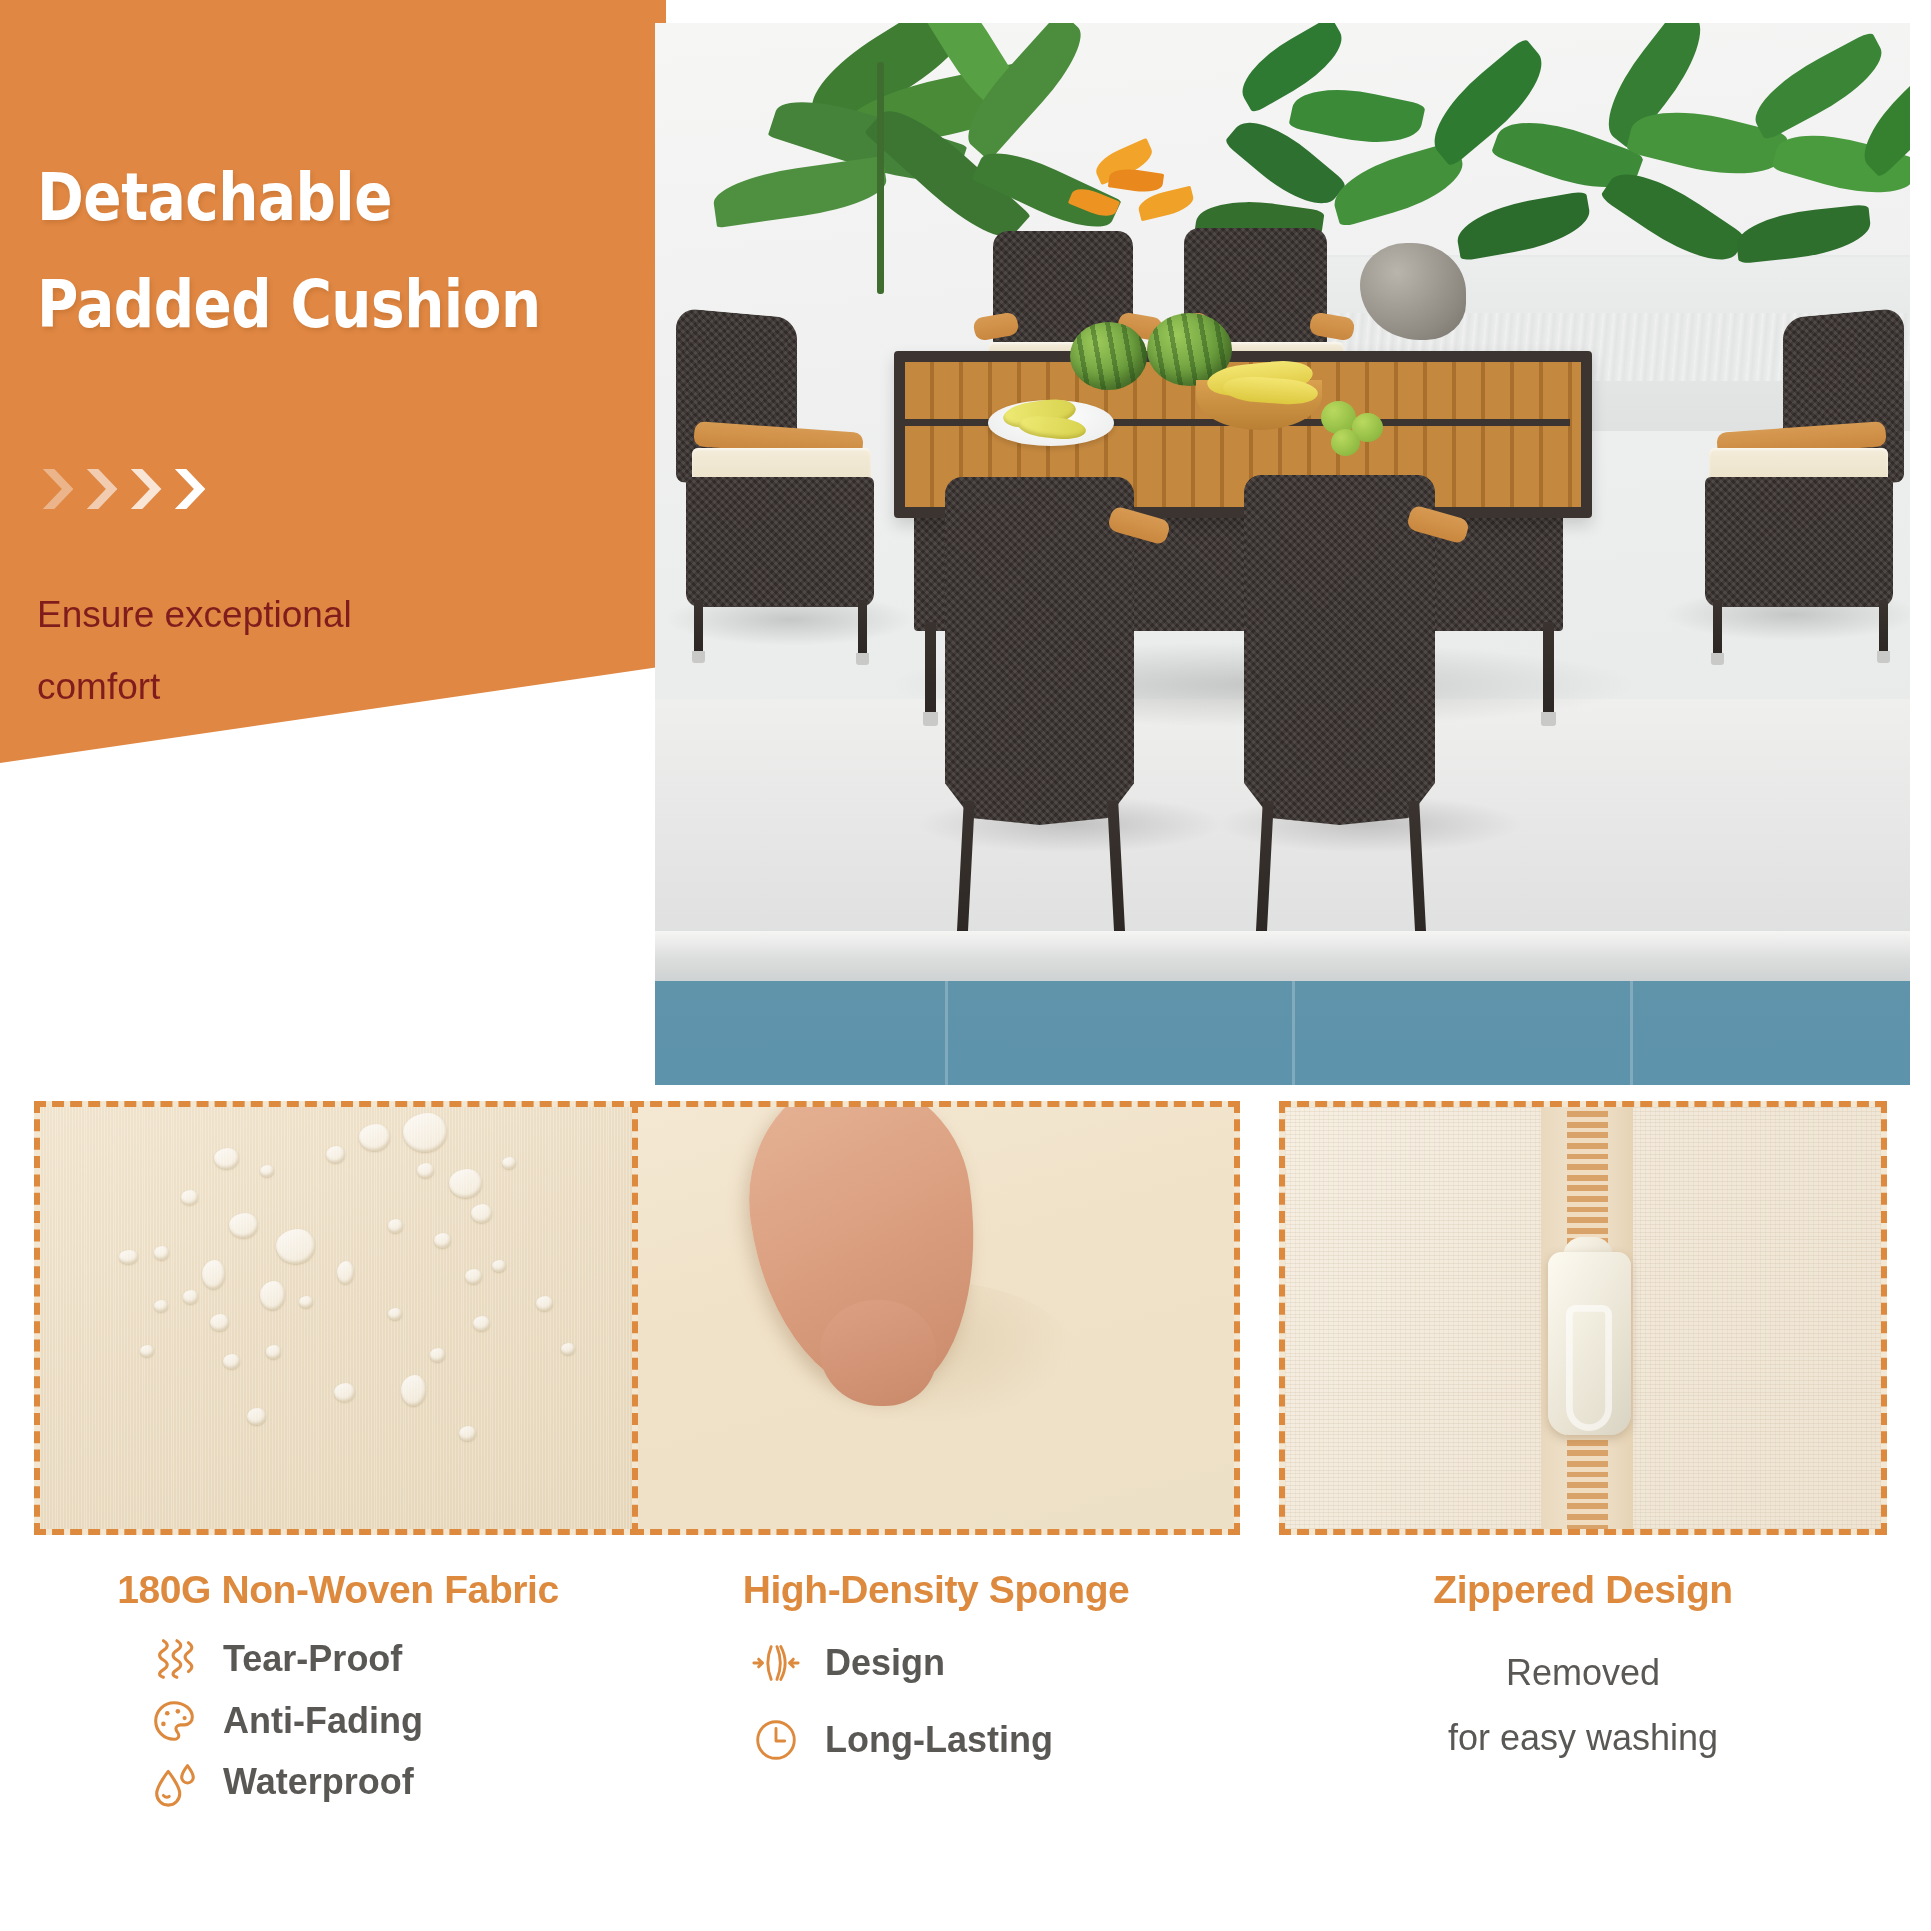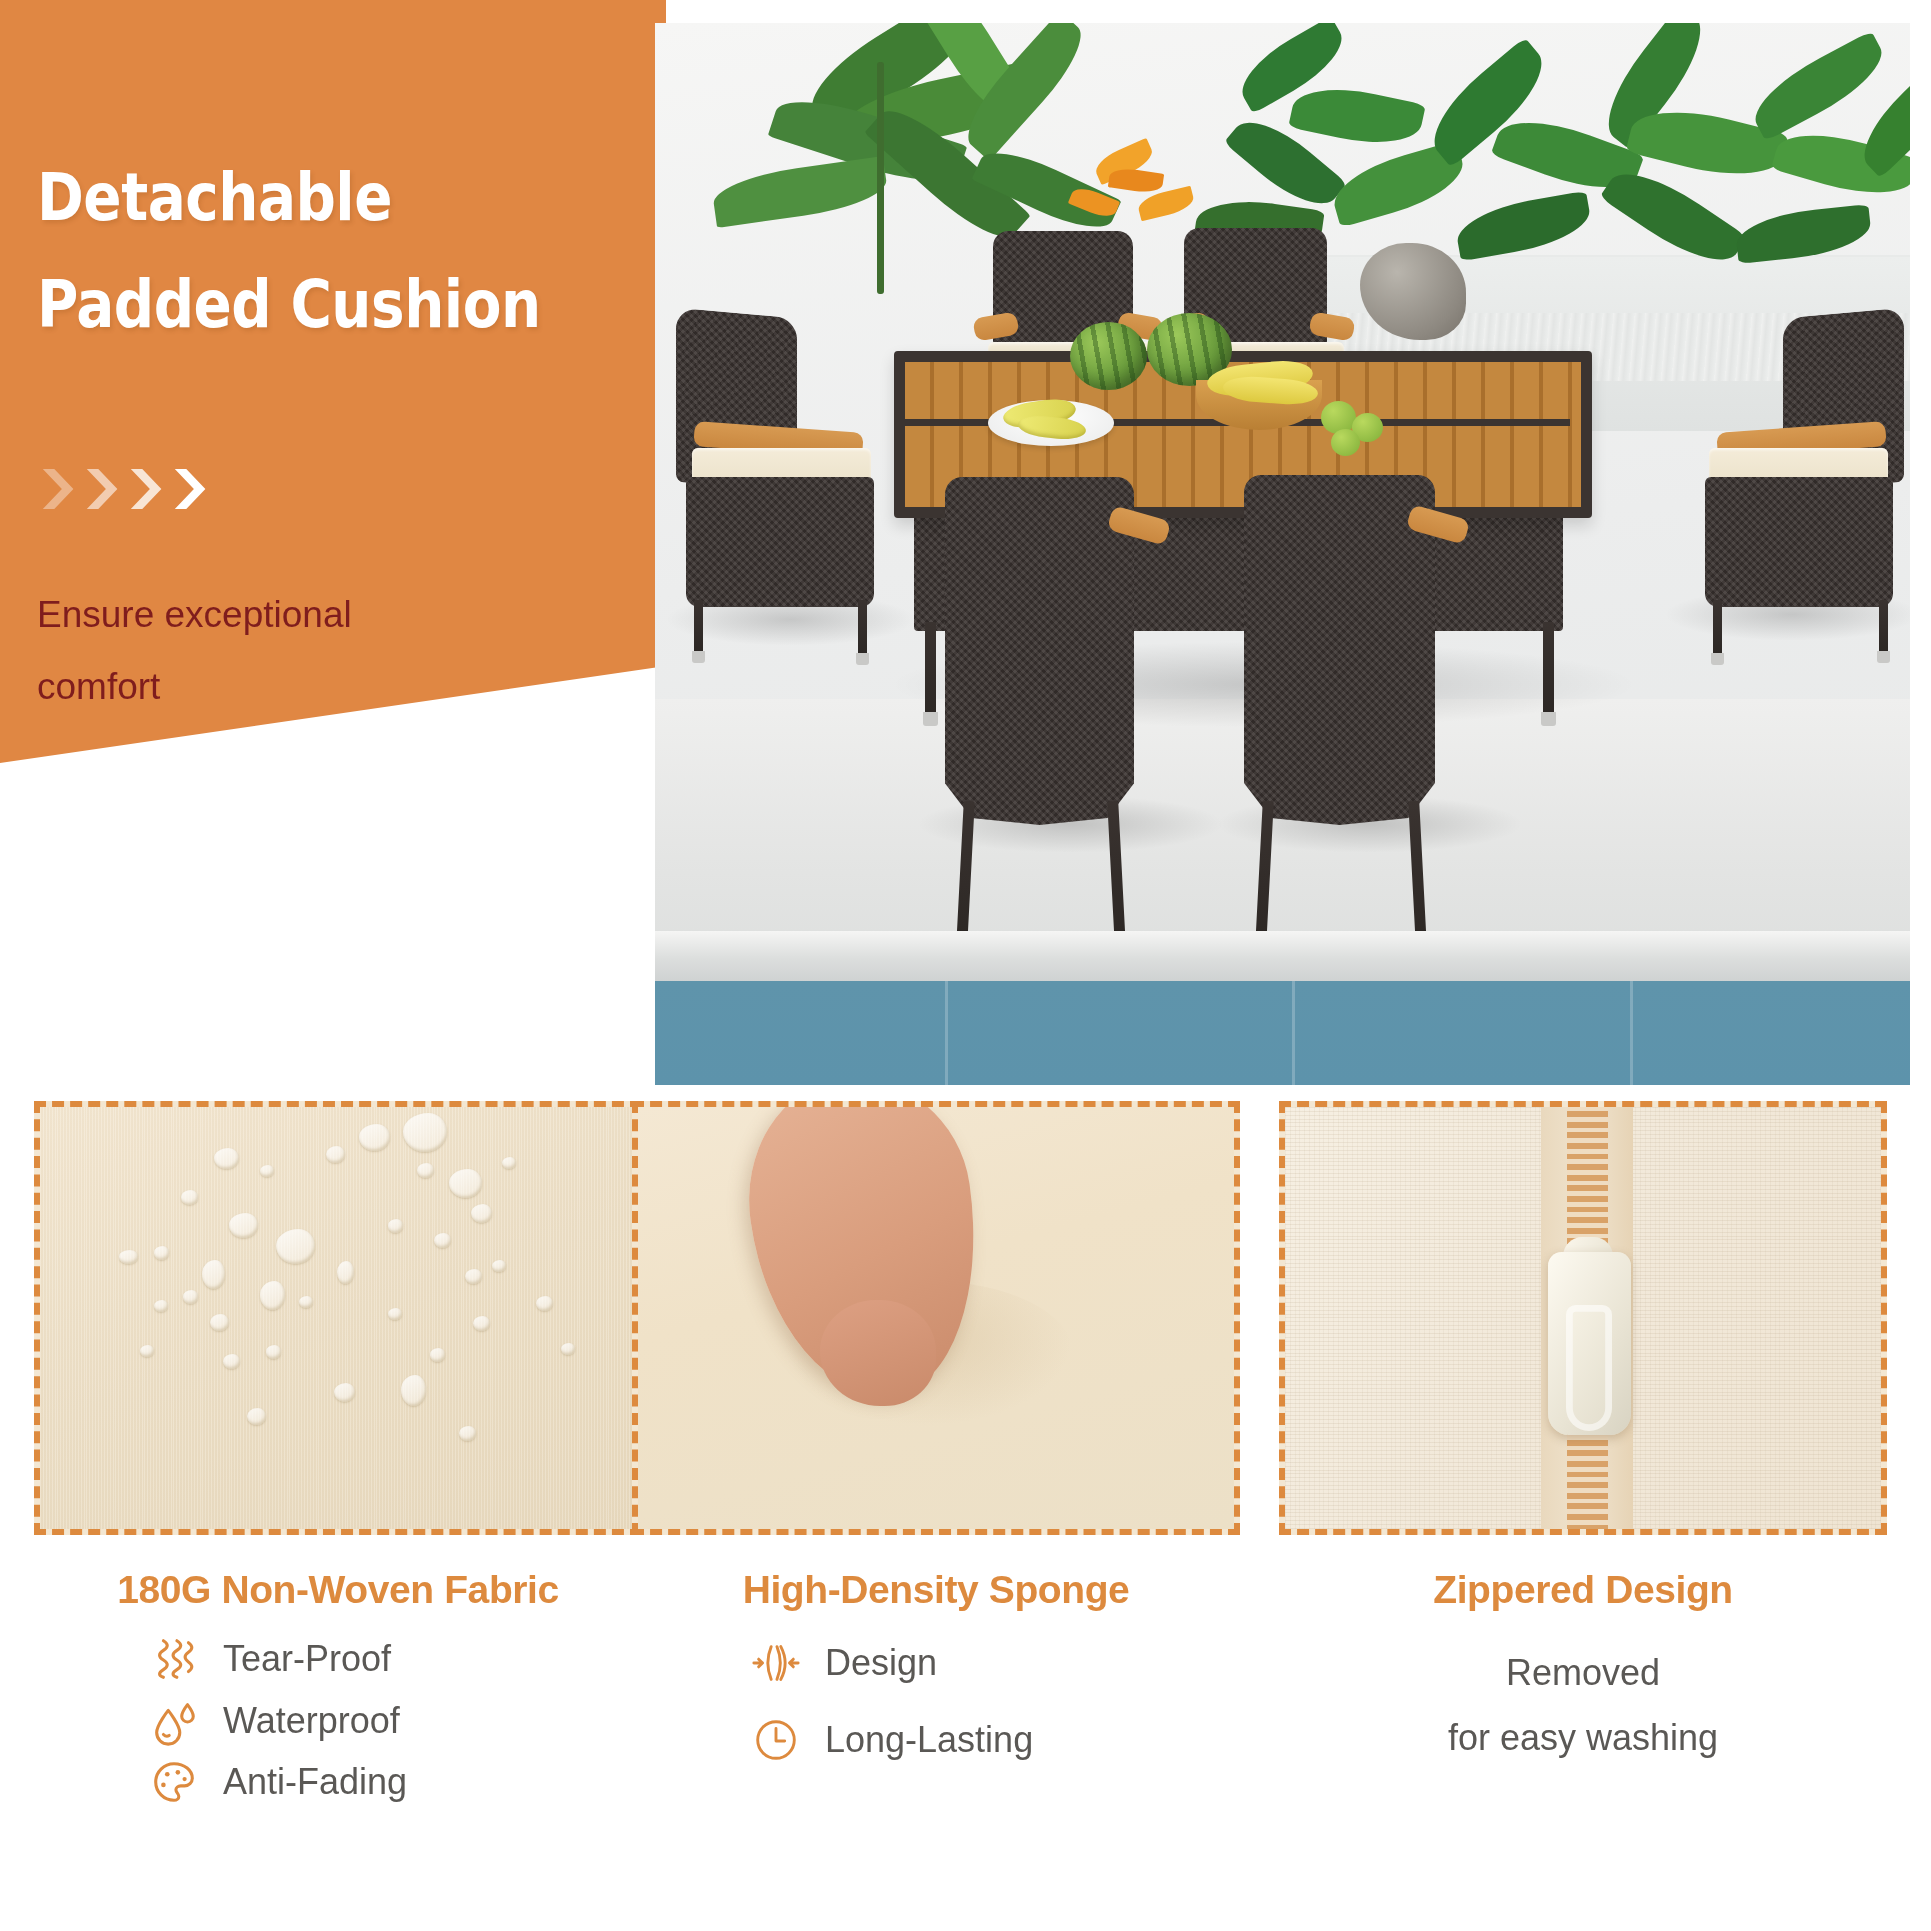--- a/index.html
+++ b/index.html
@@ -182,21 +182,21 @@
   #zipnose{position:absolute;left:278px;top:130px;width:50px;height:39px;
     background:linear-gradient(120deg,#fbf7ec,#e5e0cf);border-radius:19.3px 19.3px 5.8px 5.8px;}
 
   .col-title{
     margin-top:33px;width:608px;text-align:center;
     color:#dd8a3e;font-size:39px;font-weight:bold;letter-spacing:-0.4px;
   }
   .bullets{margin-top:21px;width:608px;}
   .bullet{display:flex;align-items:center;gap:23px;margin:9.7px 0 9.7px 0;}
   .bullet .bicon{width:52px;height:52px;flex:0 0 52px;display:flex;align-items:center;justify-content:center;}
-  .bullet .blabel{font-size:36px;color:#5a5855;font-weight:400;white-space:nowrap;}
+  .bullet .blabel{font-size:36px;color:#5a5855;font-weight:700;white-space:nowrap;}
   #col-0 .bullets{padding-left:114px;box-sizing:border-box;}
   #col-1 .bullets{padding-left:118px;box-sizing:border-box;}
   #col-1 .bullet{margin:25px 0;}
   .plain-lines{width:608px;text-align:center;margin-top:29px;
     font-size:36px;color:#5a5855;line-height:1.8;white-space:pre-line;}
 </style>
 </head>
 <body>
 
 <div id="top-section">
@@ -410,39 +410,39 @@
             <path d="M30 8 q8 5 0 10 q-8 5 0 10 q8 5 0 10 q-8 5 0 8"></path>
             <path d="M42 10 q7 5 0 10 q-7 5 0 10 q7 5 0 10"></path>
           </svg>
         </span>
         <span class="blabel">Tear-Proof</span>
       </div>
 
       <div class="bullet">
         <span class="bicon">
           <svg viewBox="0 0 54 54" fill="none" stroke="#dd8a3e" stroke-width="3.2" stroke-linecap="round" stroke-linejoin="round">
-            <path d="M21 16 C21 16 9 31 9 39 a12 12 0 0 0 24 0 c0-8-12-23-12-23 Z"></path>
-            <path d="M41 10 C41 10 35 18 35 22 a6 6 0 0 0 12 0 c0-4-6-12-6-12 Z"></path>
-            <path d="M16 41 q3 3 6 1"></path>
-          </svg>
-        </span>
-        <span class="blabel">Waterproof</span>
-      </div>
-
-      <div class="bullet">
-        <span class="bicon">
-          <svg viewBox="0 0 54 54" fill="none" stroke="#dd8a3e" stroke-width="3.2" stroke-linecap="round" stroke-linejoin="round">
             <path d="M27 8 a19 19 0 1 0 0 38 c3 0 5-2 5-4 0-3-3-4-3-7 0-2 2-4 5-4h4a8 8 0 0 0 8-8 C46 15 38 8 27 8Z"></path>
             <circle cx="20" cy="19" r="2.4" fill="#dd8a3e" stroke="none"></circle>
             <circle cx="31" cy="17" r="2.4" fill="#dd8a3e" stroke="none"></circle>
             <circle cx="16" cy="30" r="2.4" fill="#dd8a3e" stroke="none"></circle>
             <circle cx="38" cy="24" r="2.2" fill="#dd8a3e" stroke="none"></circle>
           </svg>
         </span>
         <span class="blabel">Anti-Fading</span>
+      </div>
+
+      <div class="bullet">
+        <span class="bicon">
+          <svg viewBox="0 0 54 54" fill="none" stroke="#dd8a3e" stroke-width="3.2" stroke-linecap="round" stroke-linejoin="round">
+            <path d="M21 16 C21 16 9 31 9 39 a12 12 0 0 0 24 0 c0-8-12-23-12-23 Z"></path>
+            <path d="M41 10 C41 10 35 18 35 22 a6 6 0 0 0 12 0 c0-4-6-12-6-12 Z"></path>
+            <path d="M16 41 q3 3 6 1"></path>
+          </svg>
+        </span>
+        <span class="blabel">Waterproof</span>
       </div>
     </div>
   </div>
 
   <div class="col" id="col-1">
     <div class="thumb">
       <div class="thumb-inner">
         <div id="sponge"></div>
         <div id="dent"></div>
         <div id="hand"></div>

